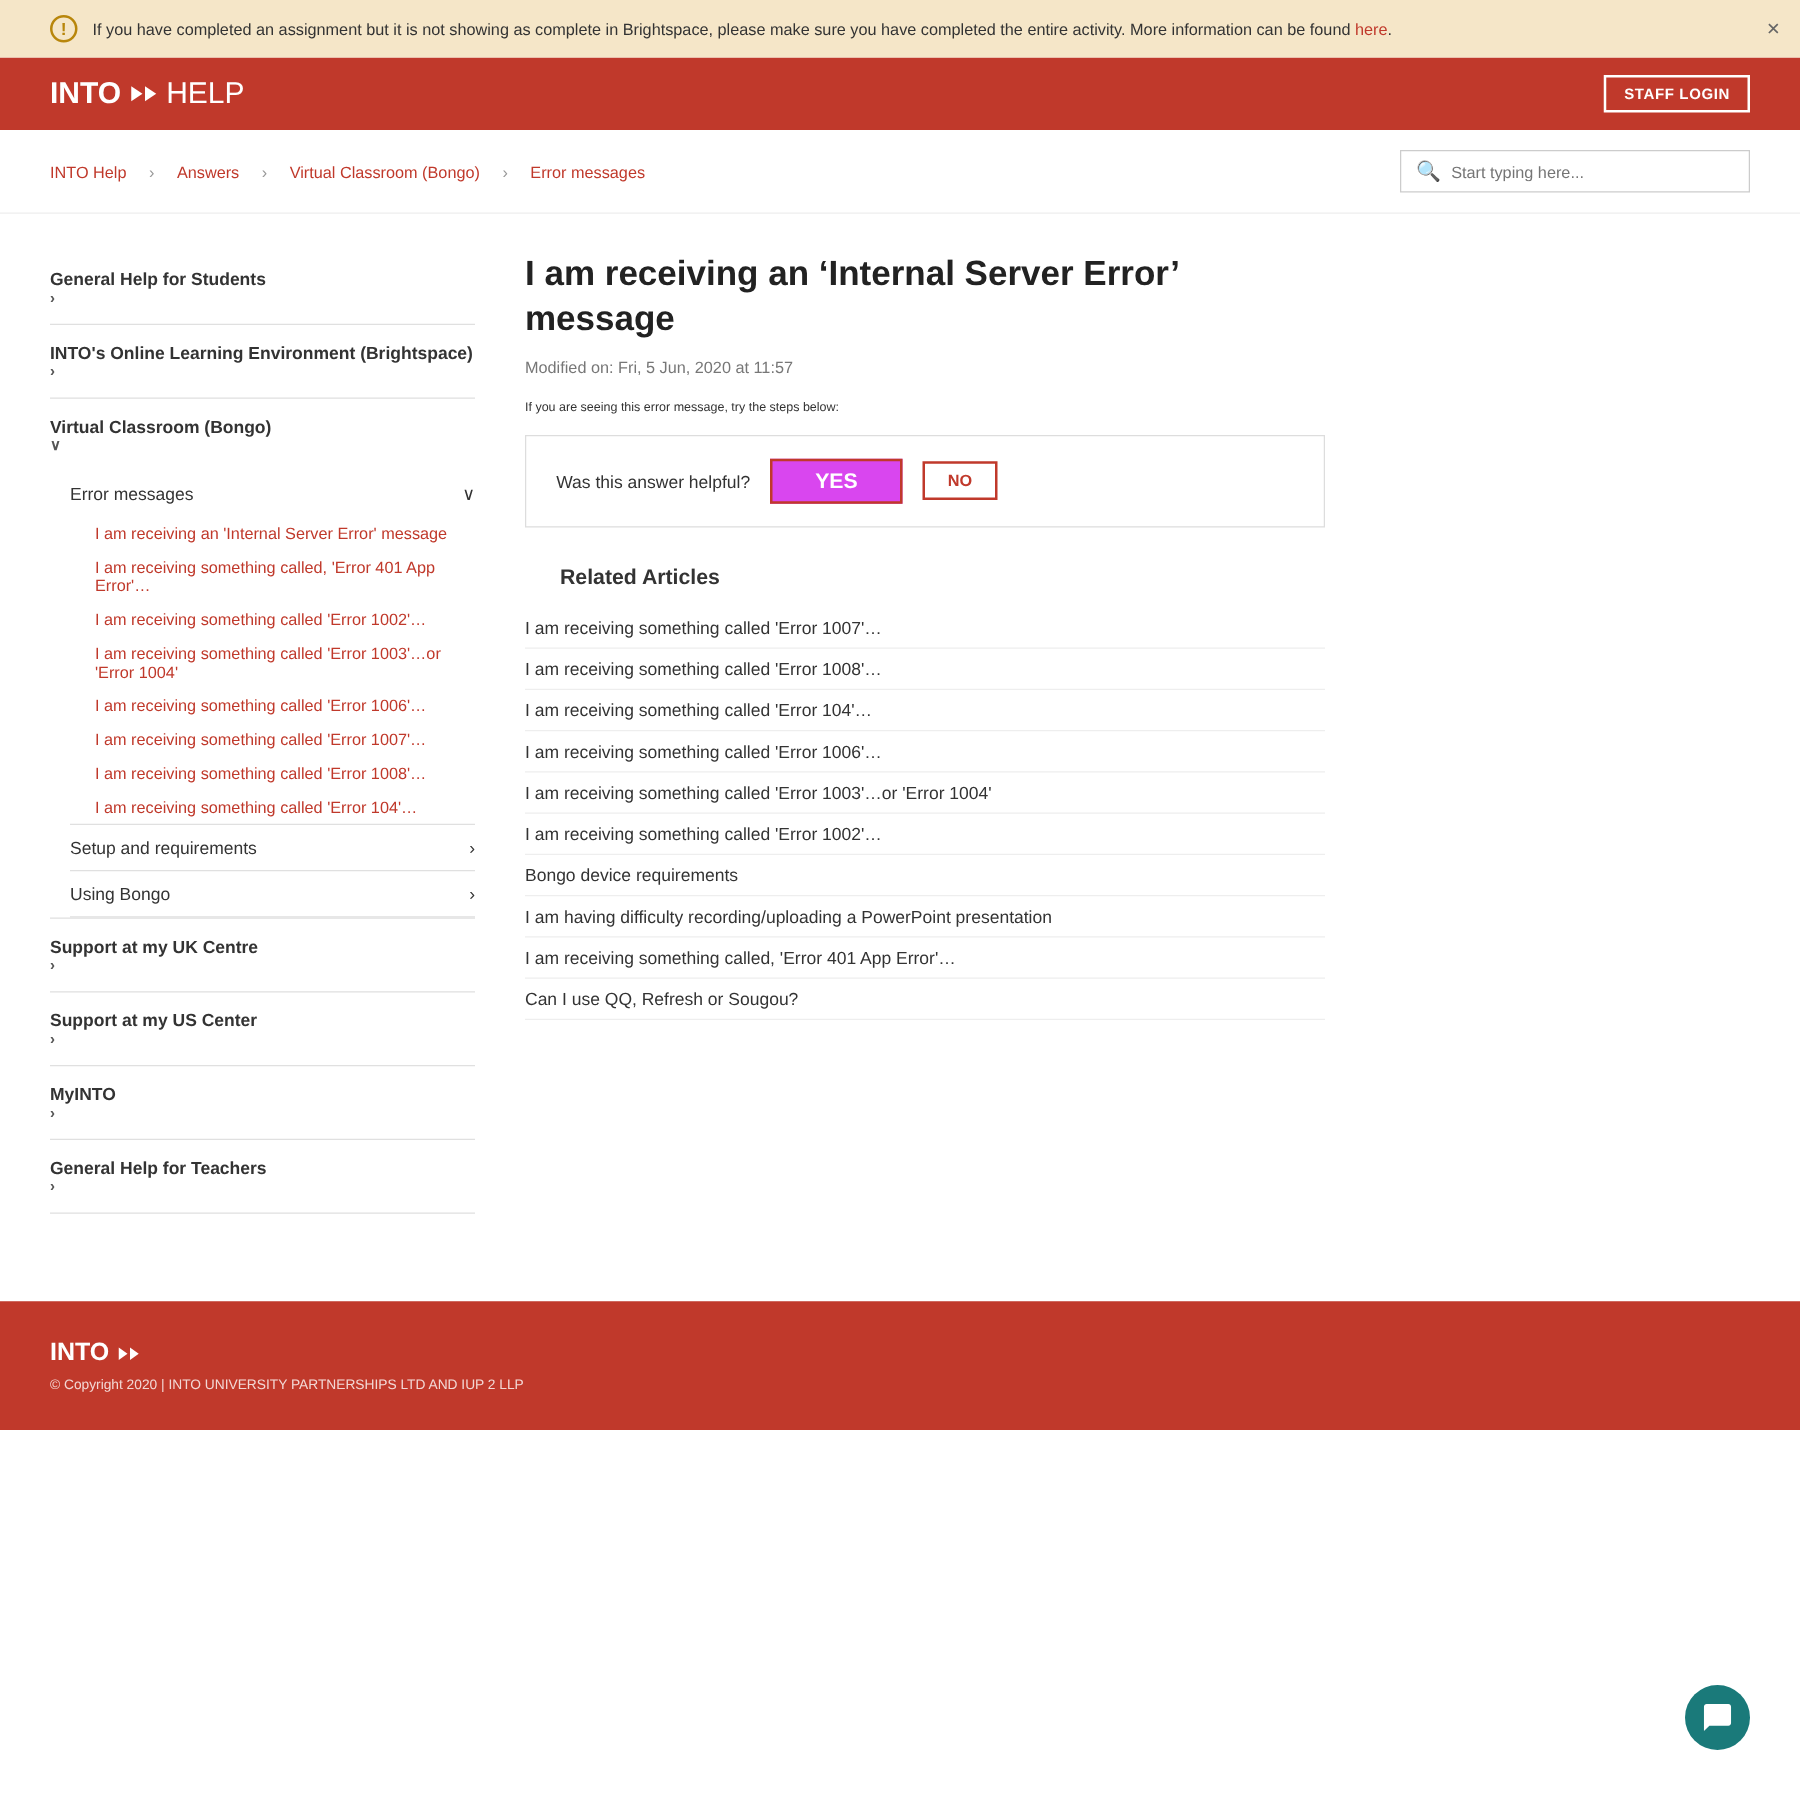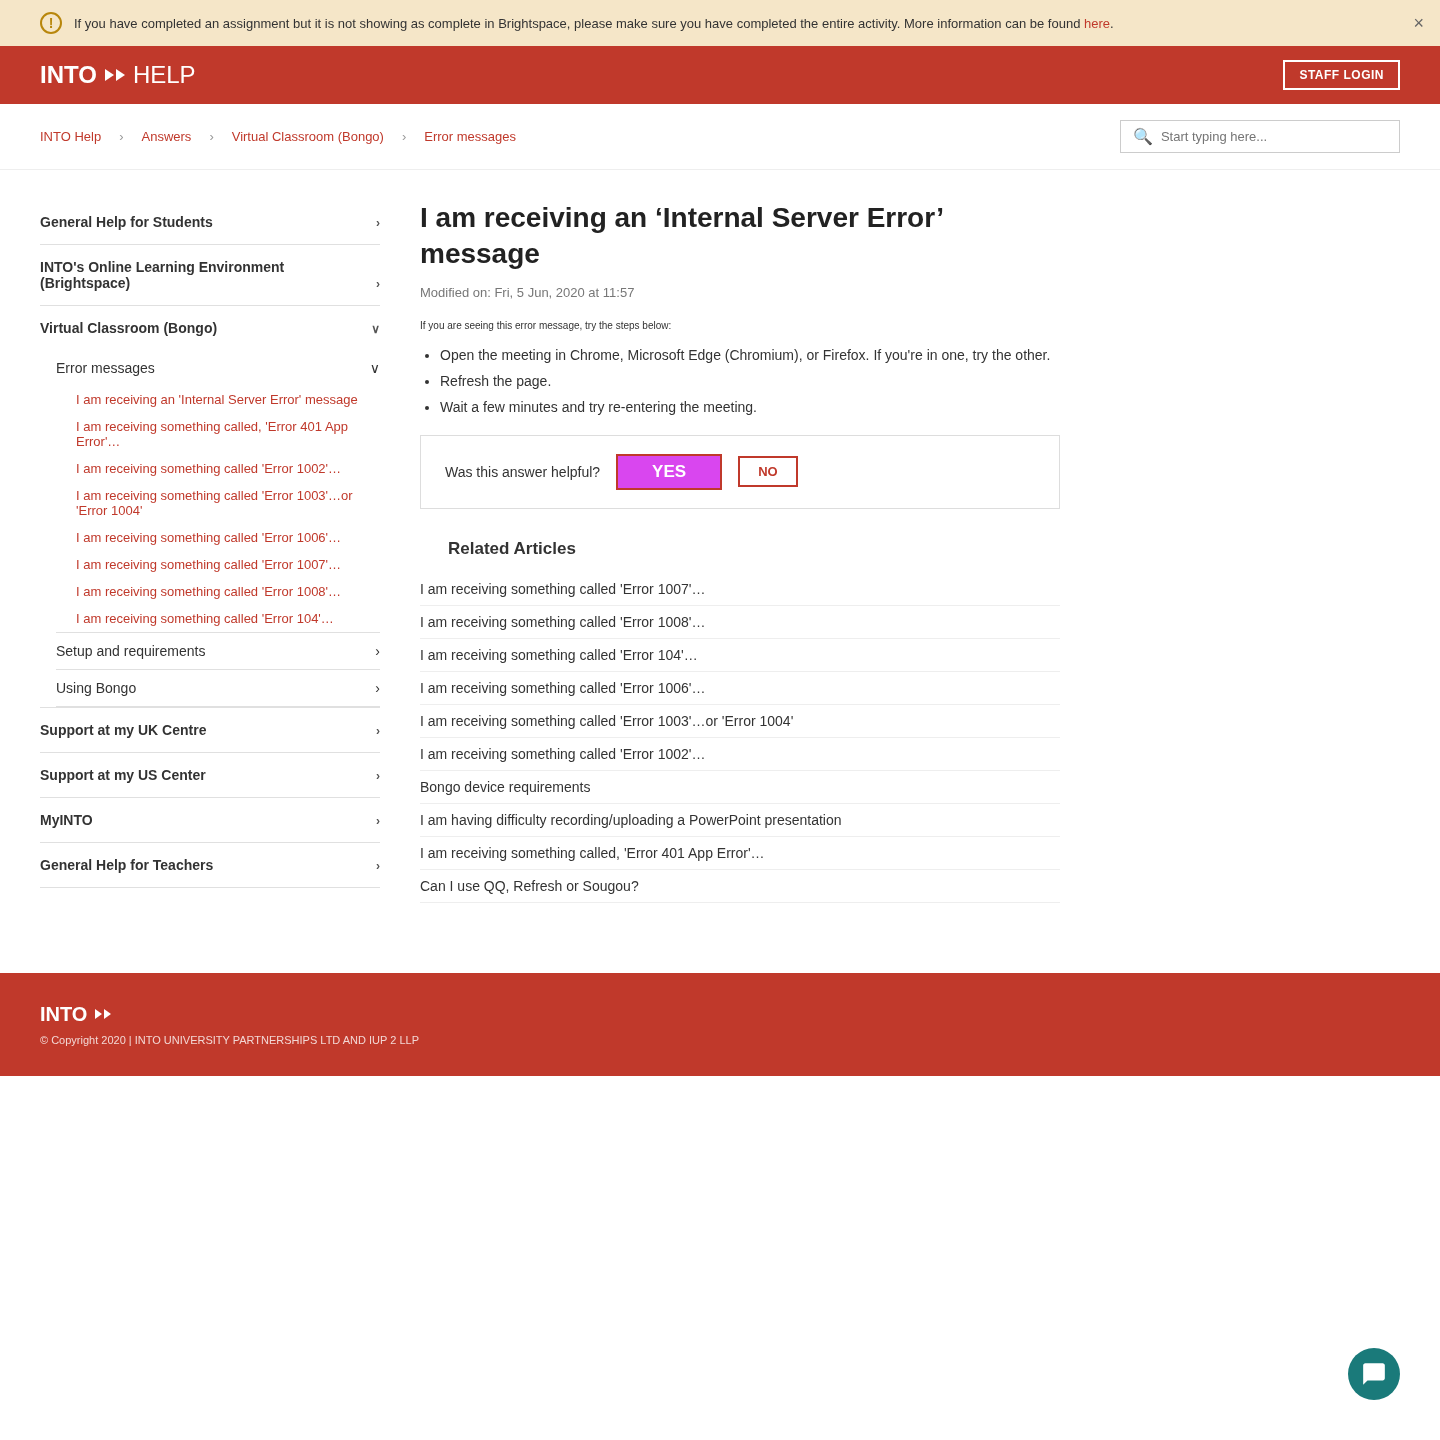--- a/index.html
+++ b/index.html
@@ -97,24 +97,25 @@
       gap: 40px;
       max-width: 1100px;
     }
 
     
     .sidebar { width: 340px; flex-shrink: 0; }
     .sidebar-item {
       border-bottom: 1px solid #e0e0e0;
     }
     .sidebar-item-header {
-      display: flex; align-items: flex-end; justify-content: space-between;
+      display: flex; align-items: flex-start; justify-content: space-between;
       padding: 14px 0;
       cursor: pointer;
       font-size: 14px;
+      flex-direction: column;
     }
     .sidebar-item-header.bold { font-weight: bold; }
     .sidebar-item-header .chevron { color: #555; font-size: 12px; }
     .sidebar-sub { padding-left: 16px; }
     .sidebar-sub-header {
       display: flex; align-items: center; justify-content: space-between;
       padding: 10px 0;
       cursor: pointer; font-size: 14px;
     }
     .sidebar-links { padding-left: 20px; }
@@ -326,25 +327,20 @@
         <span class="chevron">›</span>
       </div>
     </div>
 
   </aside>
 
   <main class="content">
     <h1 class="article-title">I am receiving an ‘Internal Server Error’ message</h1>
     <p class="article-meta">Modified on: Fri, 5 Jun, 2020 at 11:57</p>
     <p class="article-intro">If you are seeing this error message, try the steps below:</p>
-    <ul class="article-list">
-      <li>Open the meeting in Chrome, Microsoft Edge (Chromium), or Firefox. If you're in one, try the other.</li>
-      <li>Refresh the page.</li>
-      <li>Wait a few minutes and try re-entering the meeting.</li>
-    </ul>
 
     <div class="helpful-box">
       <span class="helpful-label">Was this answer helpful?</span>
       <button class="btn-yes">YES</button>
       <button class="btn-no">NO</button>
     </div>
 
     <div>
       <h3 class="related-title">Related Articles</h3>
       <ul class="related-list">

